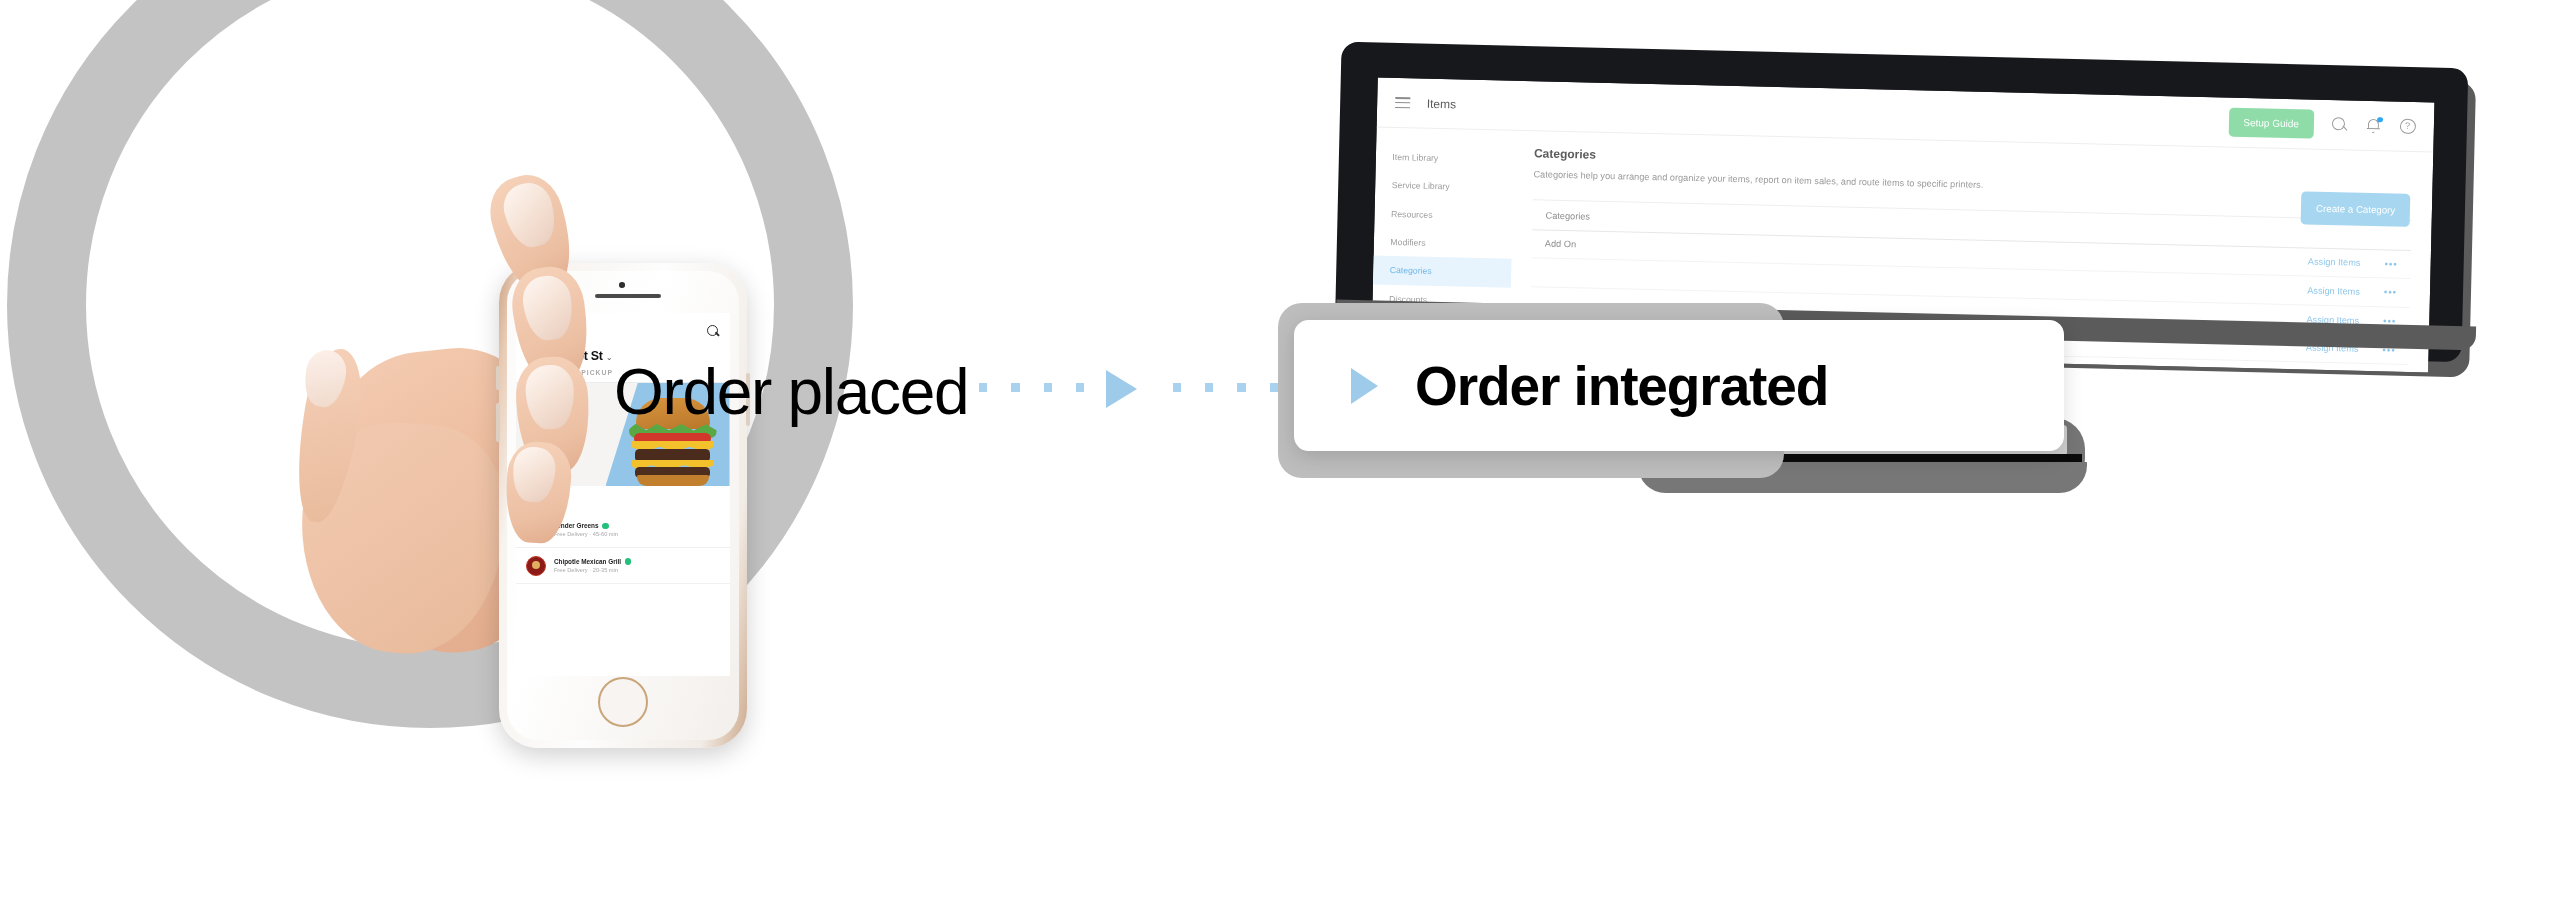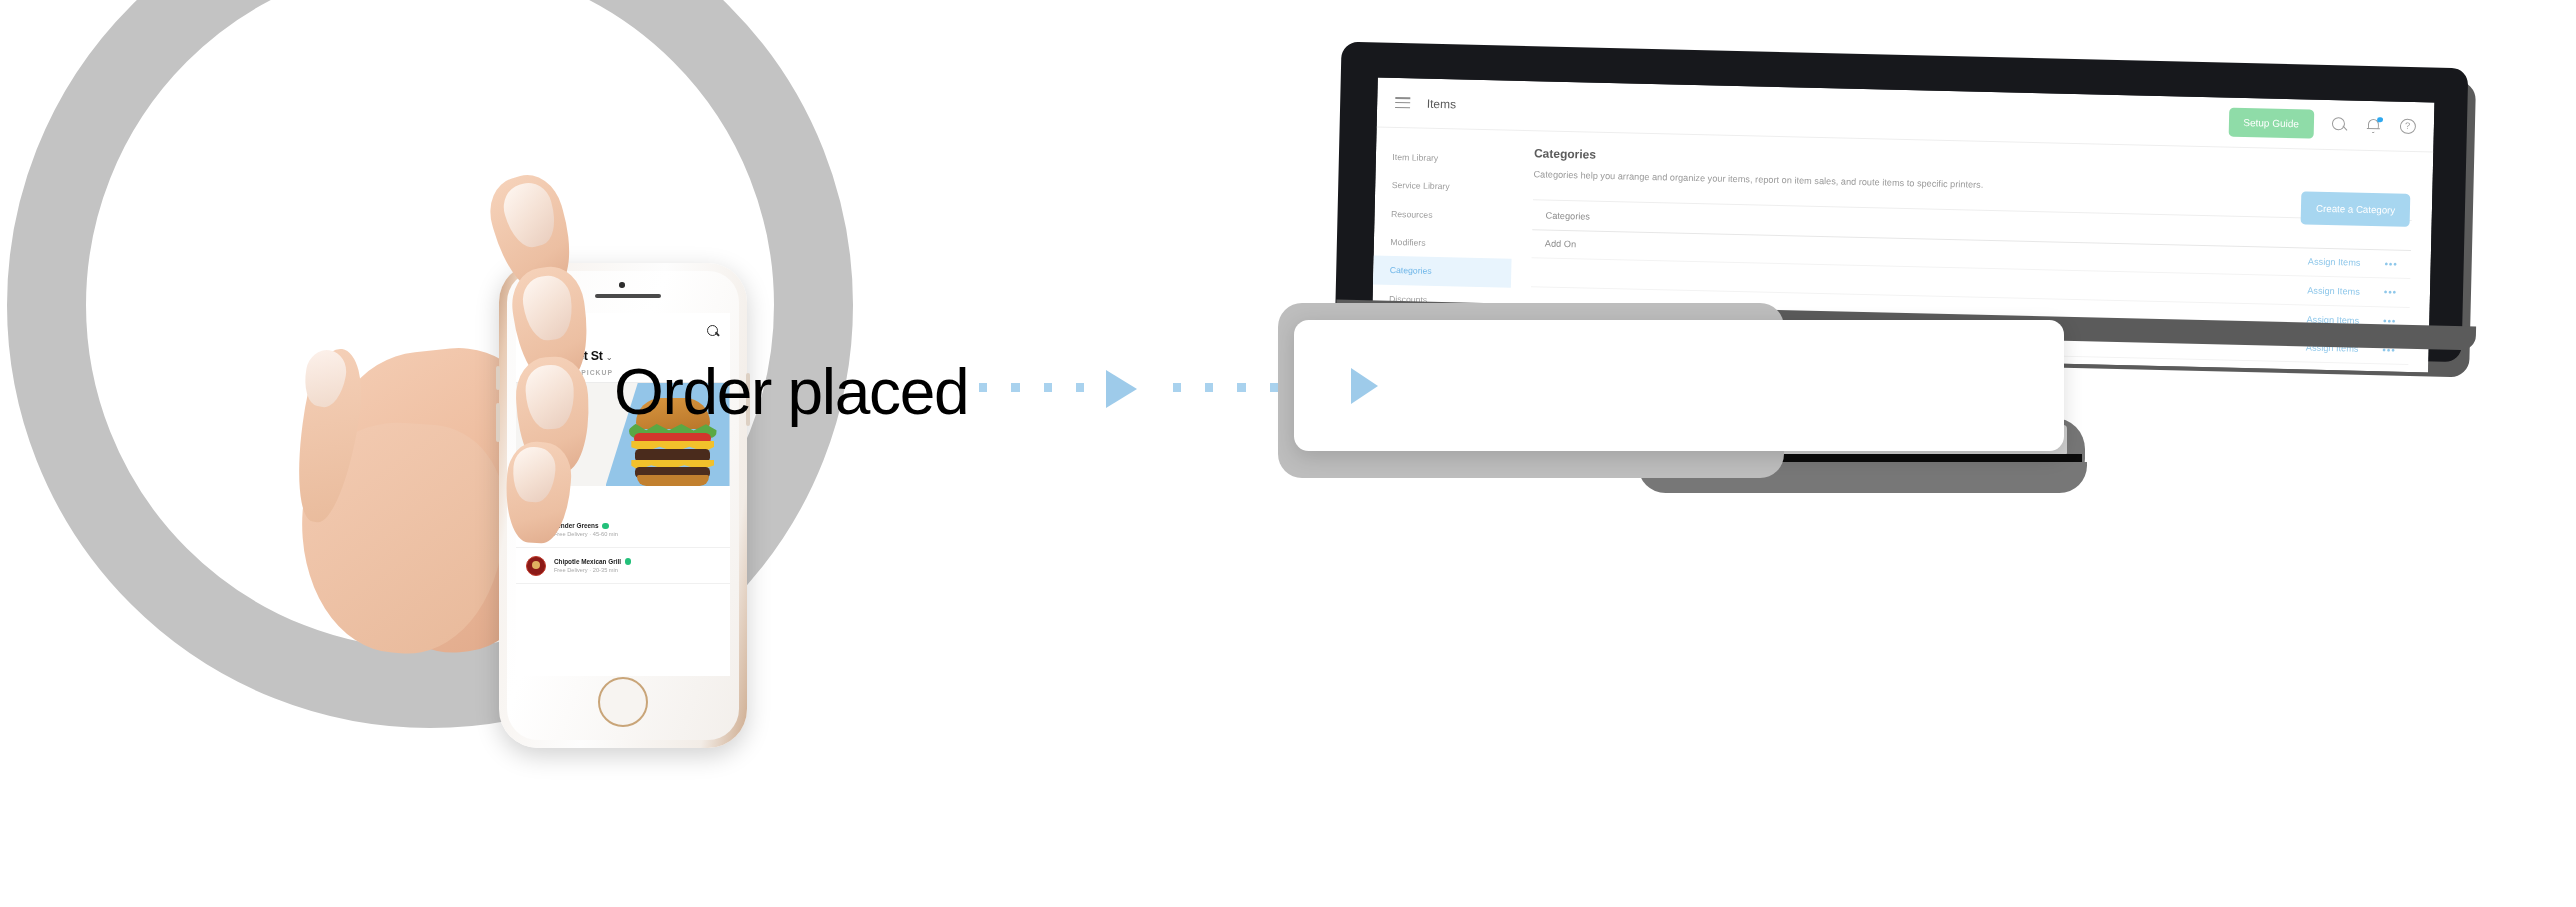--- a/index.html
+++ b/index.html
@@ -452,16 +452,17 @@
   <div class="mon-foot"></div>
   <div class="neck"></div>
   <div class="base-back"></div>
   <div class="base-top"></div>
   <div class="base-strip"></div>
   <div class="base-front"></div>
 
   <div class="callout-shadowbox"></div>
   <div class="callout">
     <div class="callout-arrow"></div>
+    <div class="callout-txt">Order integrated</div>
   </div>
 
 </div>
 
 
 </body></html>

